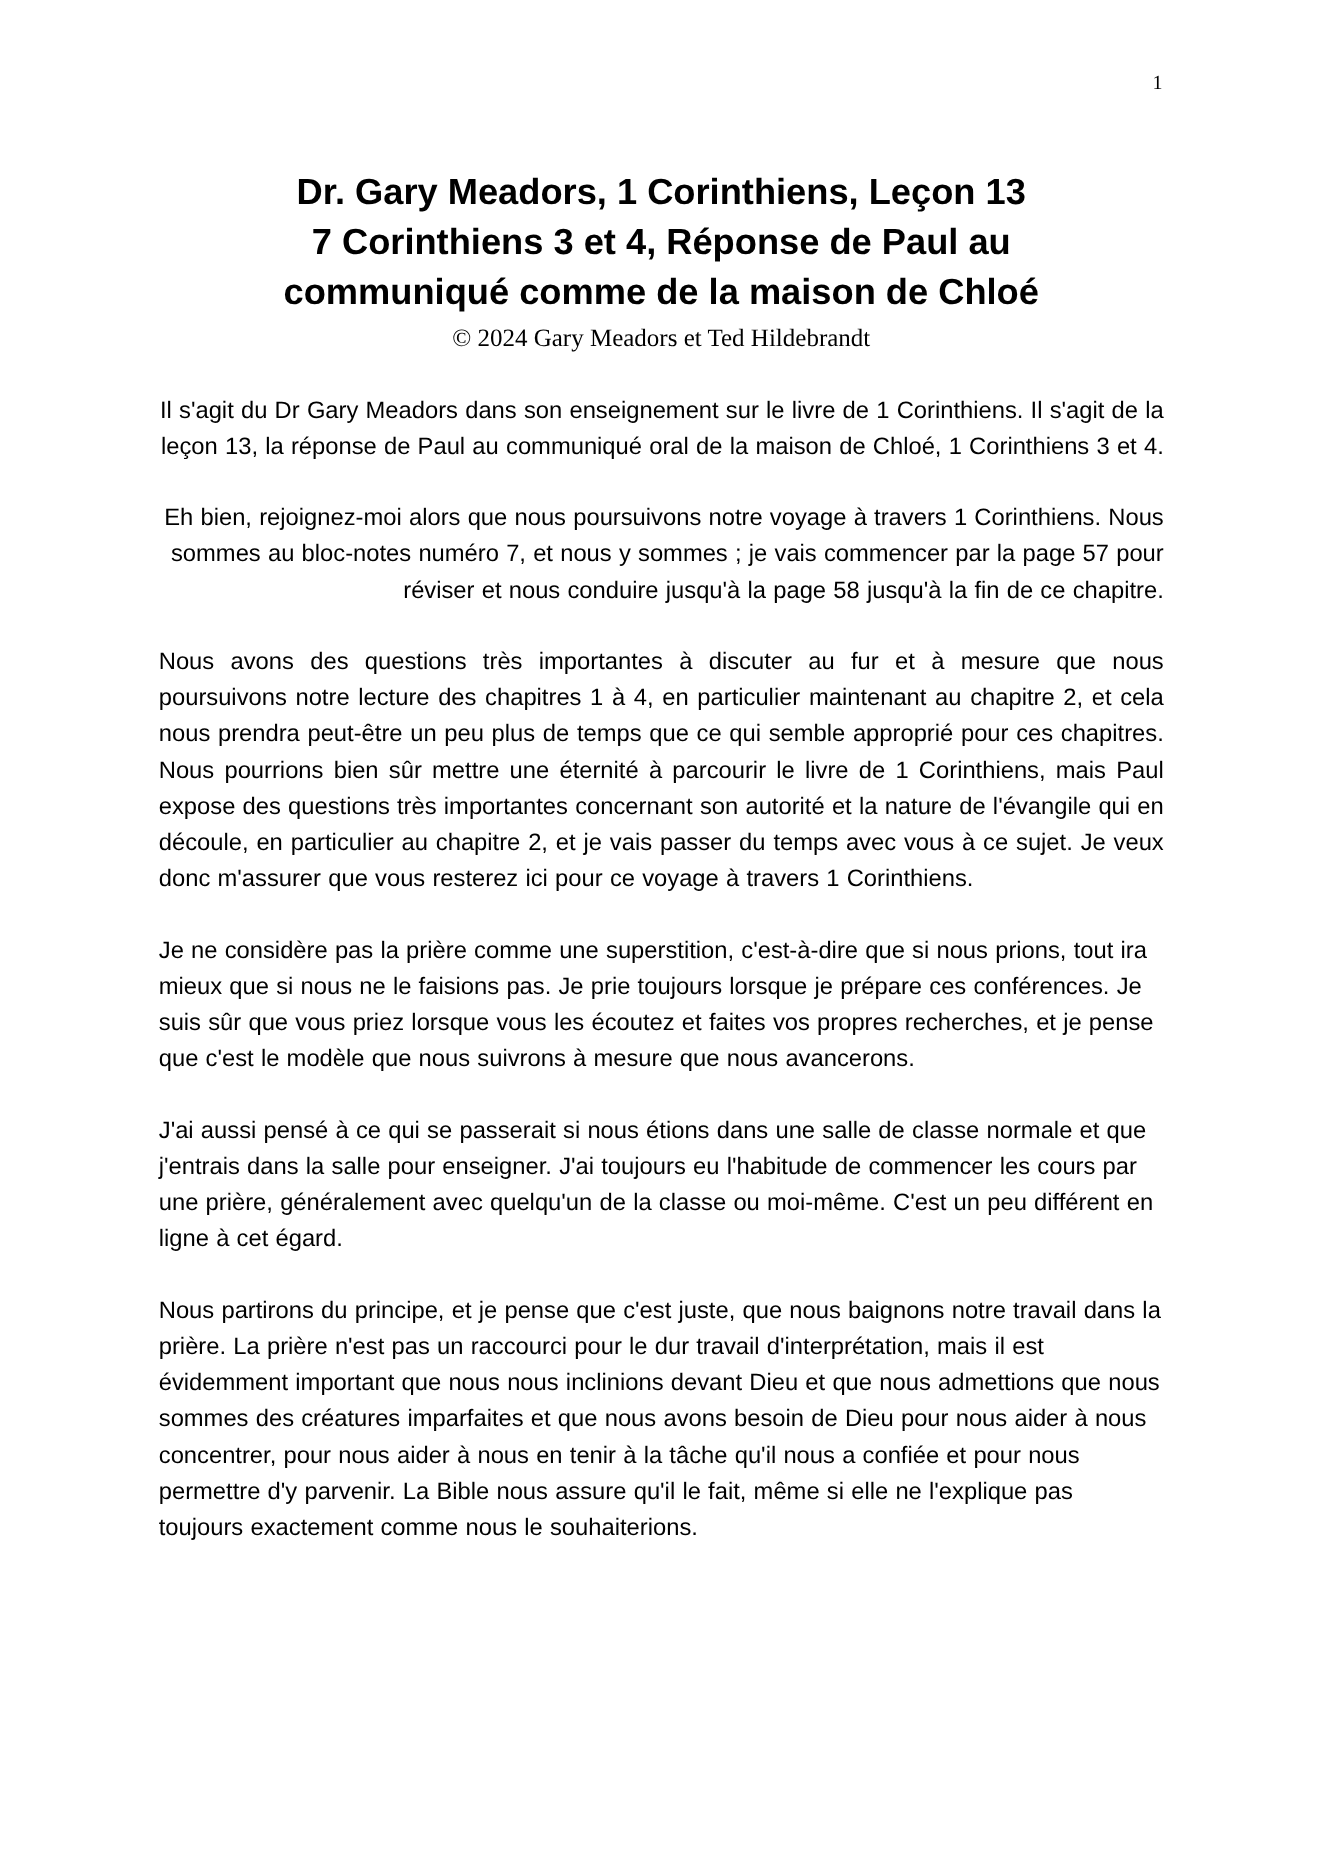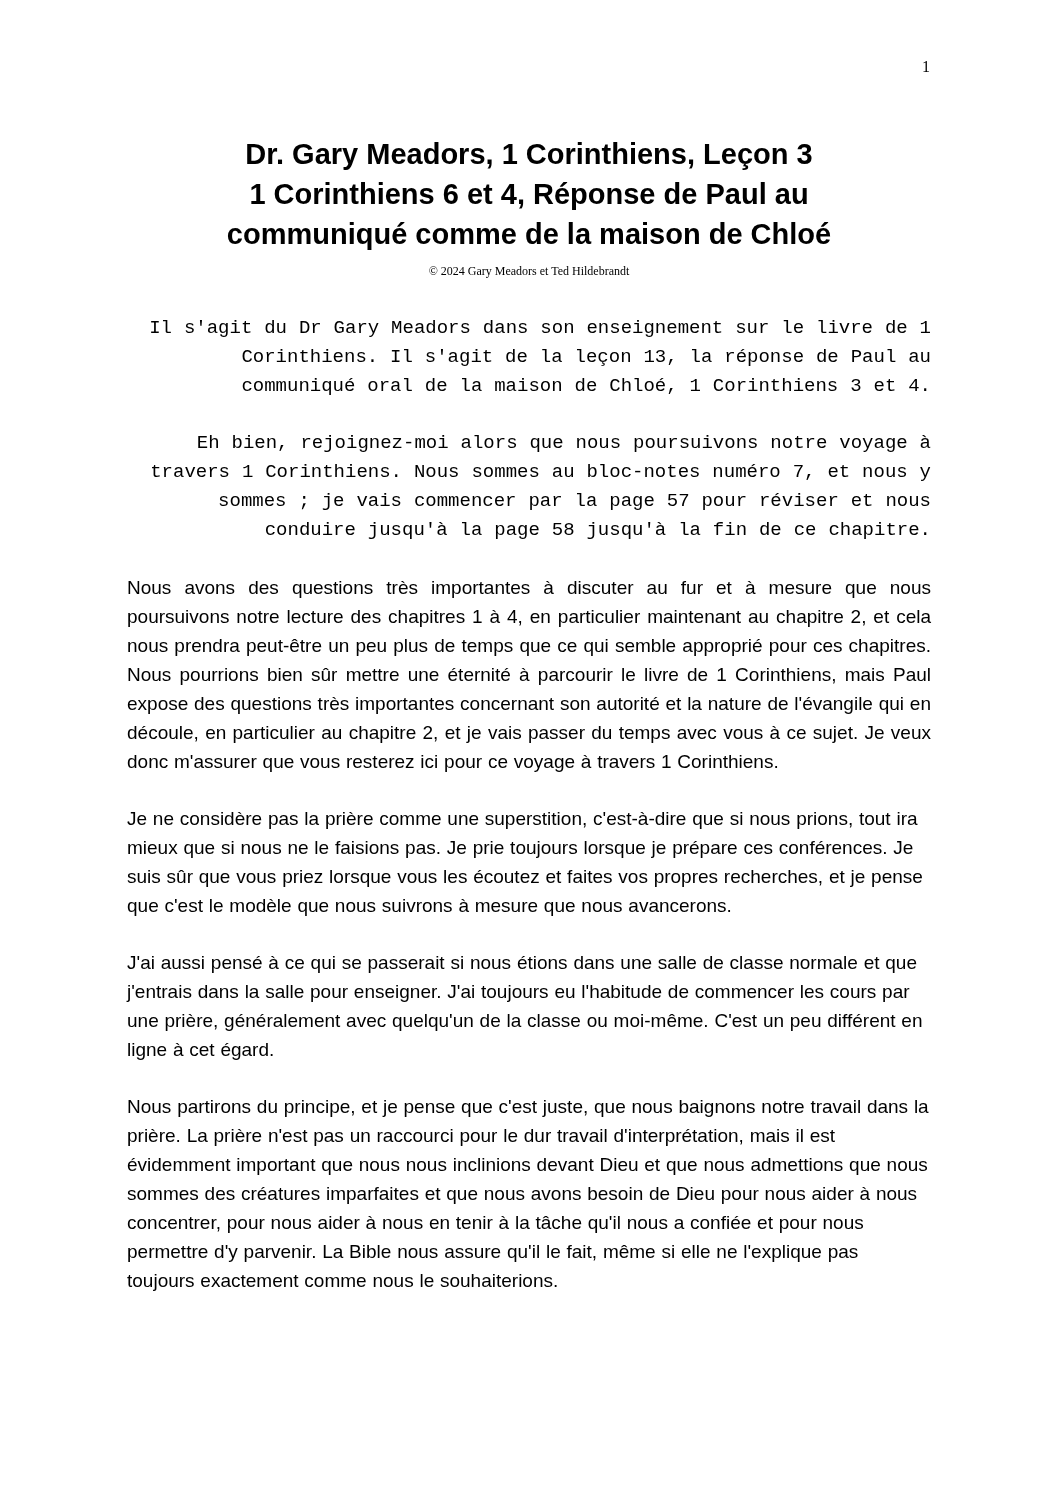--- a/index.html
+++ b/index.html
@@ -36,47 +36,47 @@
     font-size: 29px;
     line-height: 40px;
     margin: 0;
   }
   .doc-title .title-line {
     display: block;
   }
   .copyright {
     text-align: center;
     font-family: "Liberation Serif", serif;
-    font-size: 12px;
+    font-size: 20px;
     line-height: 26px;
     margin-top: 4px;
   }
   .para {
     font-size: 19px;
     line-height: 29px;
     margin: 28px 0 0 0;
     word-spacing: 0.5px;
   }
-  .para.align-right { text-align: right; font-family: Liberation Mono, monospace; }
+  .para.align-right { text-align: right; }
   .para.align-justify { text-align: justify; }
   .para.align-left { text-align: left; }
   .para.first { margin-top: 30px; }
 </style>
 </head>
 <body>
 
 <div class="page">
 
   <div class="page-number">1</div>
 
   <div class="content">
 
     <div class="doc-title">
-      <span class="title-line">Dr. Gary Meadors, 1 Corinthiens, Leçon 3</span>
-      <span class="title-line">1 Corinthiens 6 et 4, Réponse de Paul au</span>
+      <span class="title-line">Dr. Gary Meadors, 1 Corinthiens, Leçon 13</span>
+      <span class="title-line">7 Corinthiens 3 et 4, Réponse de Paul au</span>
       <span class="title-line">communiqué comme de la maison de Chloé</span>
     </div>
 
     <div class="copyright">© 2024 Gary Meadors et Ted Hildebrandt</div>
 
     <p class="para align-right first">Il s'agit du Dr Gary Meadors dans son enseignement sur le livre de 1 Corinthiens. Il s'agit de la leçon 13, la réponse de Paul au communiqué oral de la maison de Chloé, 1 Corinthiens 3 et 4.</p>
 
     <p class="para align-right">Eh bien, rejoignez-moi alors que nous poursuivons notre voyage à travers 1 Corinthiens. Nous sommes au bloc-notes numéro 7, et nous y sommes ; je vais commencer par la page 57 pour réviser et nous conduire jusqu'à la page 58 jusqu'à la fin de ce chapitre.</p>
 
     <p class="para align-justify">Nous avons des questions très importantes à discuter au fur et à mesure que nous poursuivons notre lecture des chapitres 1 à 4, en particulier maintenant au chapitre 2, et cela nous prendra peut-être un peu plus de temps que ce qui semble approprié pour ces chapitres. Nous pourrions bien sûr mettre une éternité à parcourir le livre de 1 Corinthiens, mais Paul expose des questions très importantes concernant son autorité et la nature de l'évangile qui en découle, en particulier au chapitre 2, et je vais passer du temps avec vous à ce sujet. Je veux donc m'assurer que vous resterez ici pour ce voyage à travers 1 Corinthiens.</p>

